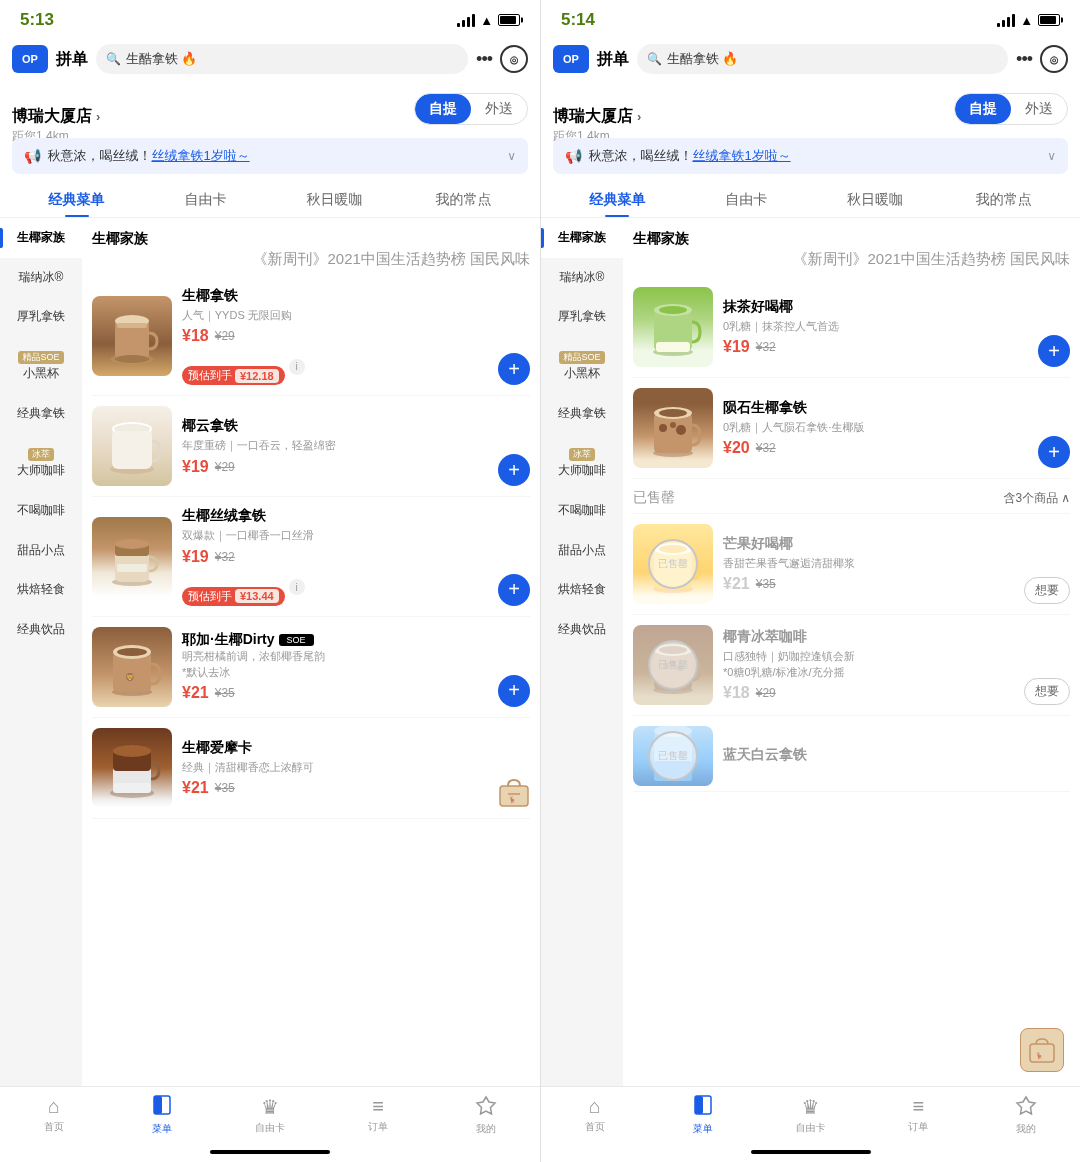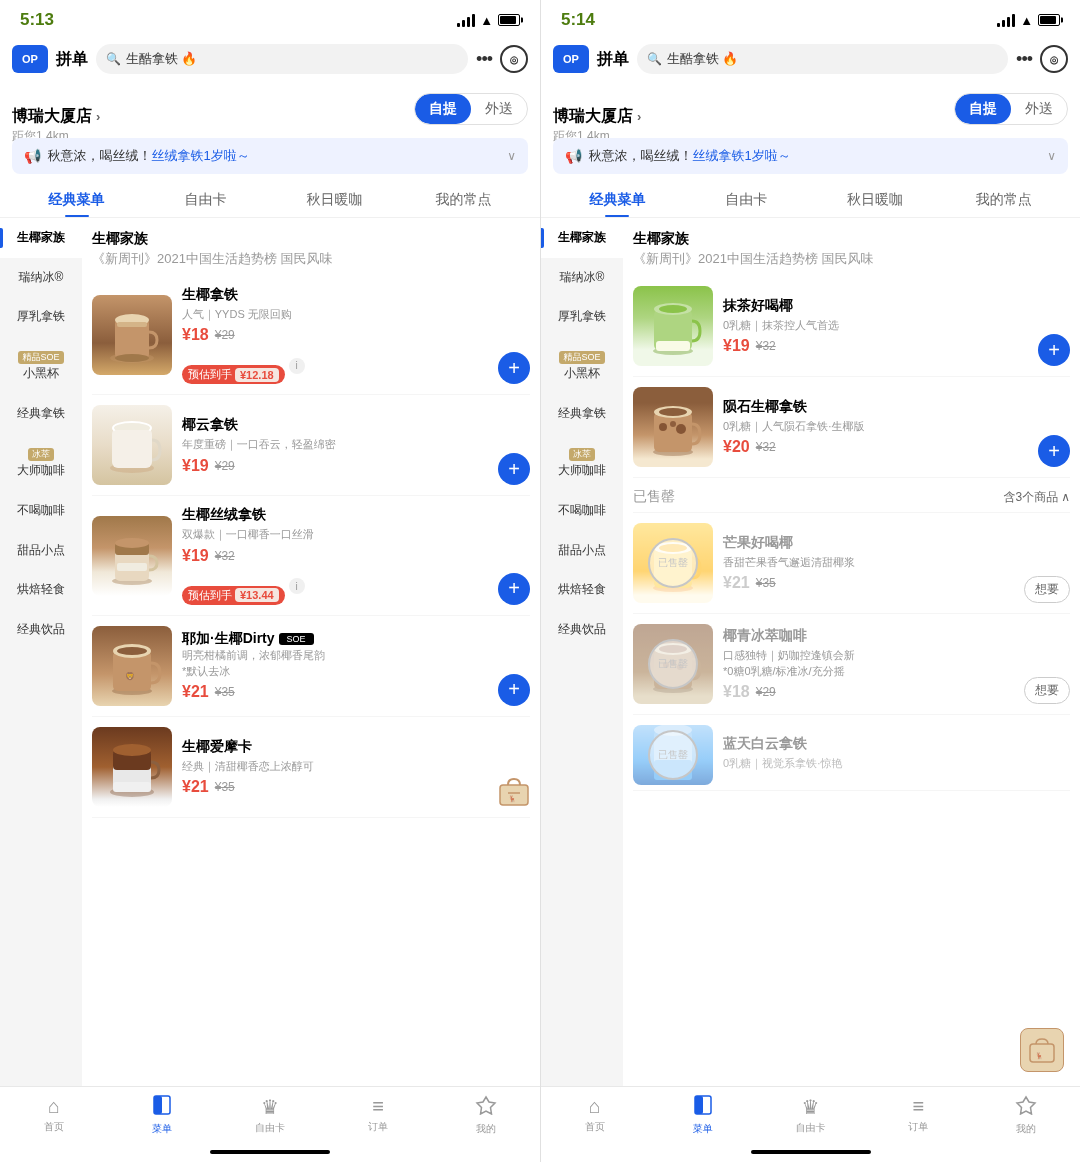--- a/index.html
+++ b/index.html
@@ -209,20 +209,21 @@
     .banner-icon {
       color: #1a5ce6;
       font-size: 14px;
     }
     .banner-text {
       font-size: 13px;
       color: #333;
     }
     .banner-link {
       color: #1a5ce6;
+      text-decoration: underline;
     }
     .banner-arrow {
       color: #999;
       font-size: 12px;
     }
     
     .menu-tabs {
       display: flex;
       padding: 0 12px;
       border-bottom: 1px solid #f0f0f0;
@@ -308,23 +309,24 @@
       padding: 0 10px;
     }
     .product-list::-webkit-scrollbar { display: none; }
     .section-title {
       font-size: 14px;
       font-weight: 700;
       color: #000;
       padding: 12px 0 2px;
     }
     .section-subtitle {
-      font-size: 13px;
+      font-size: 15px;
       color: #999;
       margin-bottom: 8px;
+      text-align: right;
     }
     .product-item {
       display: flex;
       align-items: center;
       padding: 10px 0;
       border-bottom: 1px solid #f5f5f5;
       gap: 10px;
       position: relative;
     }
     .product-img {
@@ -1025,21 +1027,20 @@
         <div class="product-img blue-sky-img sold-out-img" style="opacity:0.55;position:relative;height:60px;">
           <svg viewBox="0 0 70 70">
             <rect x="16" y="10" width="38" height="50" rx="5" fill="#90caf9"></rect>
             <ellipse cx="35" cy="10" rx="19" ry="6" fill="#bbdefb"></ellipse>
             <rect x="16" y="40" width="38" height="20" rx="3" fill="#42a5f5"></rect>
           </svg>
           <div class="sold-badge">已售罄</div>
         </div>
         <div class="product-info">
           <div class="product-name" style="color:#999;">蓝天白云拿铁</div>
-          <div class="product-desc" style="color:#bbb;">0乳糖｜视觉系拿铁·惊艳</div>
         </div>
       </div>
 
     </div>
   </div>
 
   <div class="bottom-nav">
     <div class="nav-item">
       <span class="nav-icon">⌂</span>
       <span class="nav-label">首页</span>

